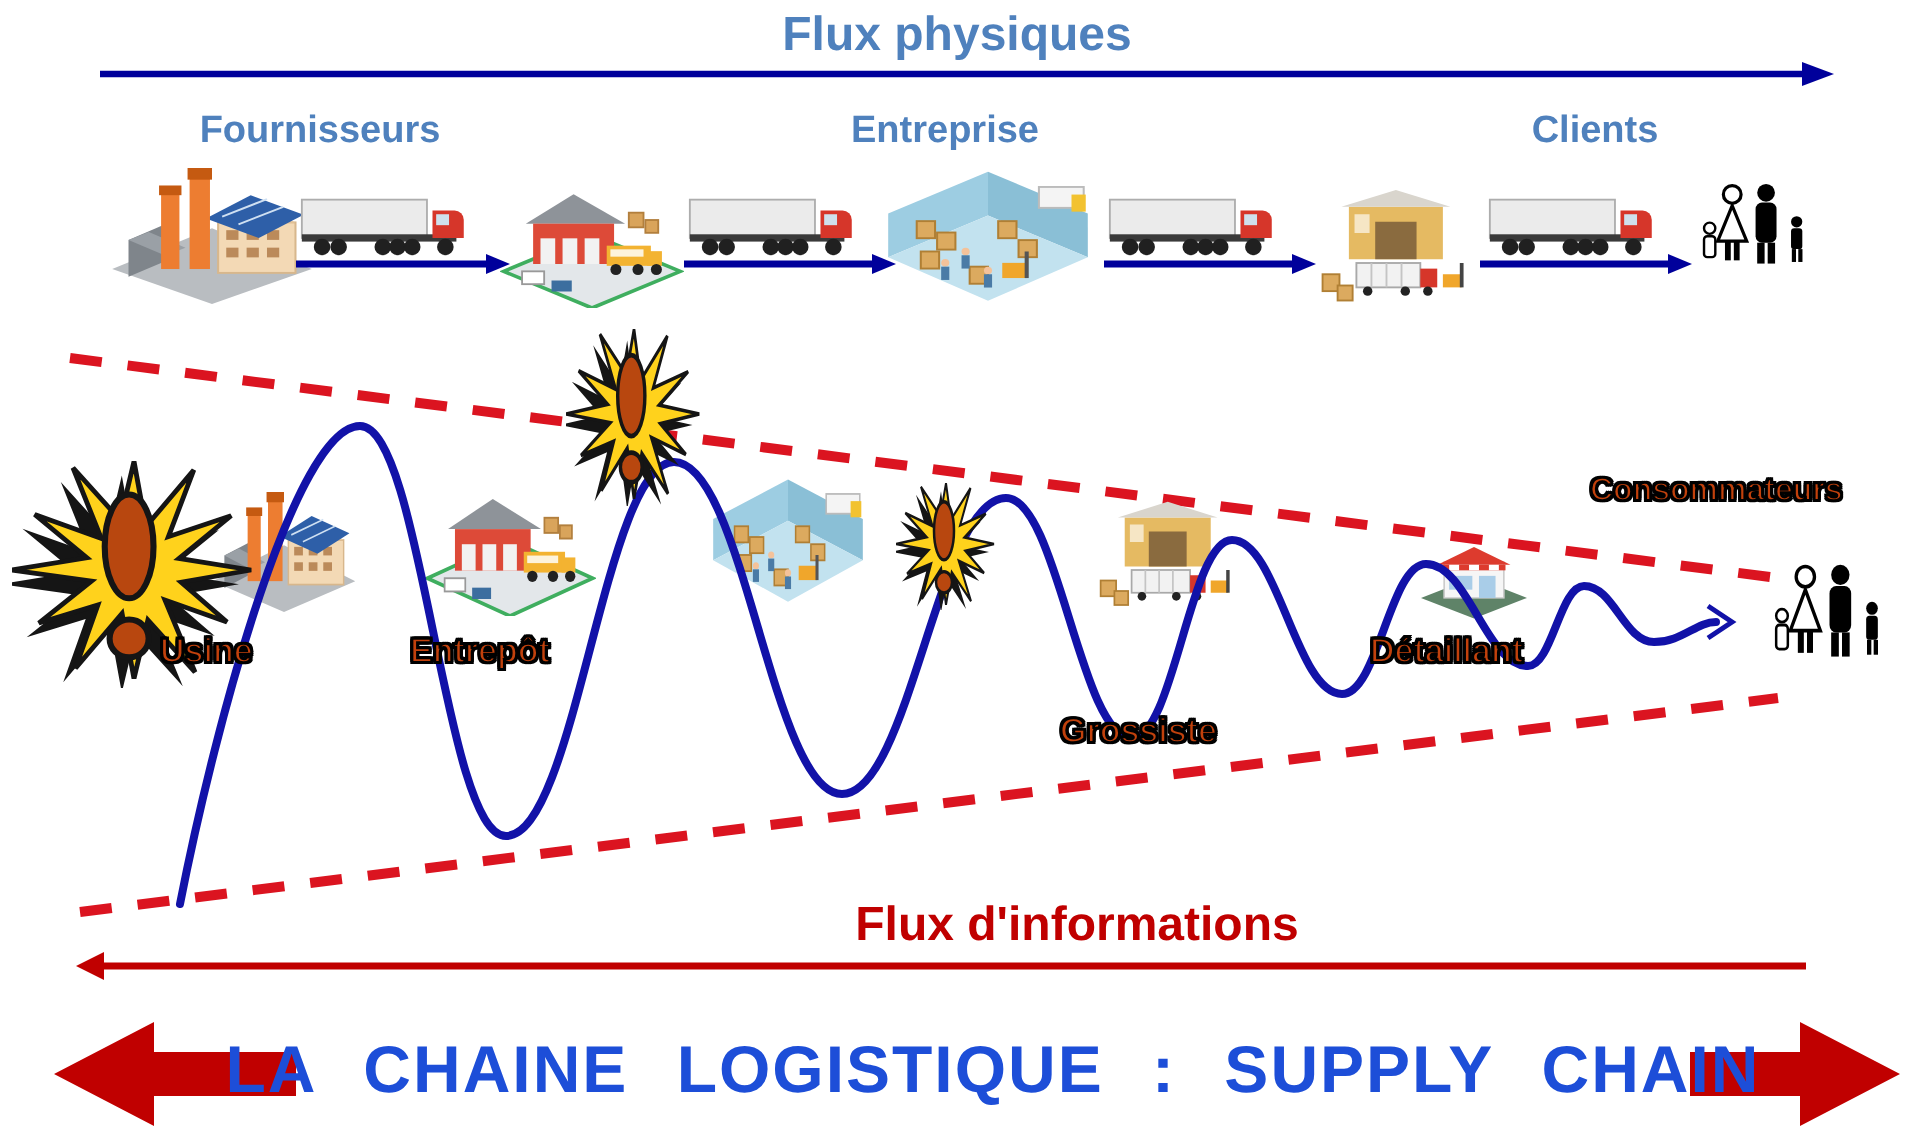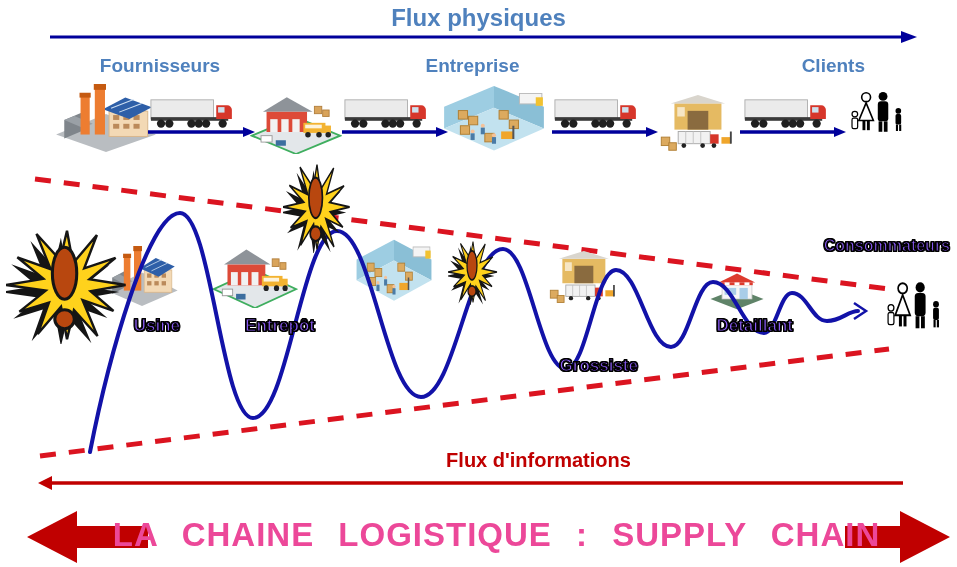--- a/index.html
+++ b/index.html
@@ -2,28 +2,28 @@
 <html><head>
 <meta charset="utf-8">
 <style>
   html,body{margin:0;padding:0;background:#fff;}
   #stage{position:relative;width:957px;height:567px;background:#ffffff;overflow:hidden;
          font-family:"Liberation Sans", sans-serif;}
   #gfx{position:absolute;left:0;top:0;}
   .t{position:absolute;white-space:nowrap;}
   .flow-title{top:4px;left:0;right:0;text-align:center;font-size:24px;font-weight:700;color:#4F81BD;}
   .stage-label{top:55px;font-size:19px;font-weight:700;color:#4F81BD;text-align:center;}
-  .node-label{top:316px;font-size:17px;font-weight:700;color:#8b5cf6;text-align:right;
+  .node-label{top:316px;font-size:17px;font-weight:700;color:#c2410c;text-align:left;
     -webkit-text-stroke:1.1px #000;
     text-shadow:-1px -1px 0 #000,1px -1px 0 #000,-1px 1px 0 #000,1px 1px 0 #000,
                 -1px 0 0 #000,1px 0 0 #000,0 -1px 0 #000,0 1px 0 #000;}
   .consumers{top:237px;left:795px;width:155px;font-size:16px;}
-  .info-title{top:449px;left:120px;right:0;text-align:center;font-size:20px;font-weight:700;color:#C00000;}
+  .info-title{top:449px;left:120px;right:0;text-align:center;font-size:24px;font-weight:700;color:#C00000;}
   .banner-text{top:516px;left:36px;right:0;text-align:center;font-size:33px;font-weight:700;
-    color:#ec4899;letter-spacing:1px;word-spacing:14px;}
+    color:#1d4ed8;letter-spacing:1px;word-spacing:14px;}
 </style>
 </head>
 <body>
 
 <div id="stage">
 
 <svg id="gfx" width="957" height="567" viewBox="0 0 957 567">
   <defs>
     <symbol id="sym-factory" viewBox="0 0 110 70" preserveAspectRatio="none">
       <polygon points="6,52 55,31 104,52 55,70" fill="#b9bdc1"></polygon>
@@ -224,21 +224,21 @@
   </g>
 
   <polygon points="27,537 77,511 77,526 148,526 148,548 77,548 77,563" fill="#C00000"></polygon>
   <polygon points="950,537 900,511 900,526 845,526 845,548 900,548 900,563" fill="#C00000"></polygon>
 </svg>
 
 <div class="t flow-title">Flux physiques</div>
 
 <div class="t stage-label" style="left:390px;width:165px;">Entreprise</div>
 <div class="t stage-label" style="left:75px;width:170px;">Fournisseurs</div>
-<div class="t stage-label" style="left:730px;width:135px;text-align:right;">Clients</div>
+<div class="t stage-label" style="left:730px;width:135px;">Clients</div>
 
 <div class="t node-label" style="left:80px;width:100px;">Usine</div>
 <div class="t node-label" style="left:205px;width:110px;">Entrepôt</div>
 <div class="t node-label" style="left:530px;width:108px;margin-top:40px;">Grossiste</div>
 <div class="t node-label" style="left:685px;width:108px;">Détaillant</div>
 <div class="t node-label consumers">Consommateurs</div>
 
 <div class="t info-title">Flux d'informations</div>
 
 <div class="t banner-text">LA CHAINE LOGISTIQUE : SUPPLY CHAIN</div>

